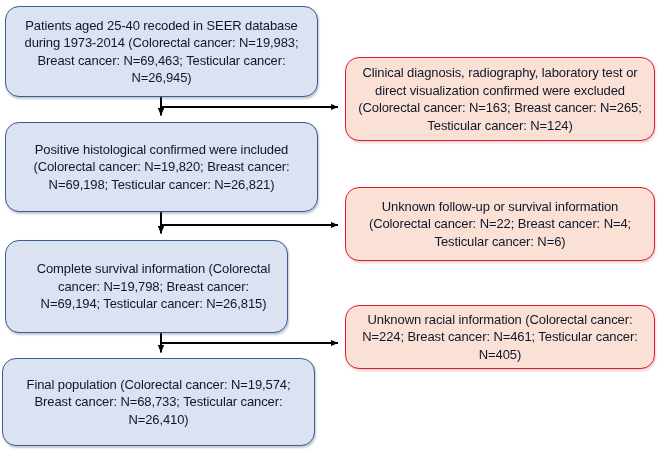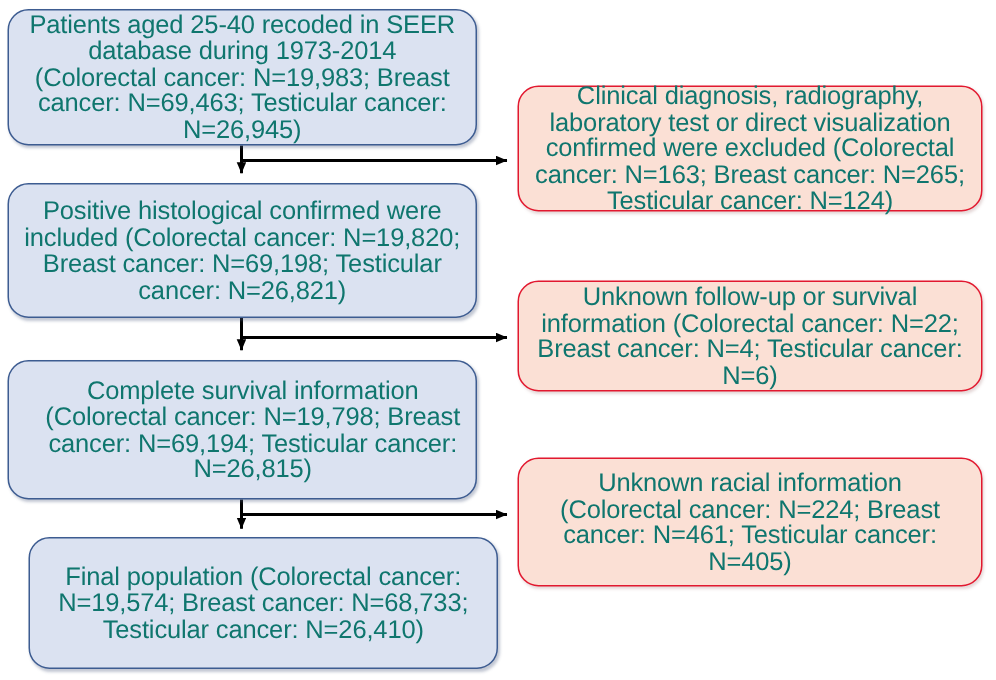--- a/index.html
+++ b/index.html
@@ -18,23 +18,23 @@
     overflow: hidden;
   }
   .node {
     position: absolute;
     box-sizing: border-box;
     display: flex;
     align-items: center;
     justify-content: center;
     text-align: center;
     border-radius: 14px;
-    font-size: 17px;
+    font-size: 13px;
     line-height: 17.5px;
-    color: #0f766e;
+    color: #0f172a;
     padding: 4px 10px;
     letter-spacing: -0.1px;
   }
   .node-included {
     background: #dbe2f1;
     border: 1.6px solid #3d5c91;
     box-shadow: 1px 1.5px 2px rgba(80,95,130,0.35);
   }
   .node-excluded {
     background: #fbe0d5;
@@ -92,25 +92,25 @@
   </div>
 
   <div class="node node-included" style="left:5px; top:122px; width:313px; height:90px;">
     <span class="node-text">Positive histological confirmed were included (Colorectal cancer: N=19,820; Breast cancer: N=69,198; Testicular cancer: N=26,821)</span>
   </div>
 
   <div class="node node-excluded" style="left:345px; top:187px; width:310px; height:74px;align-items:center;">
     <span class="node-text">Unknown follow-up or survival information (Colorectal cancer: N=22; Breast cancer: N=4; Testicular cancer: N=6)</span>
   </div>
 
-  <div class="node node-included" style="left:5px; top:240px; width:313px; height:93px;padding-left:24px;">
+  <div class="node node-included" style="left:5px; top:240px; width:283px; height:93px;padding-left:24px;">
     <span class="node-text">Complete survival information (Colorectal cancer: N=19,798; Breast cancer: N=69,194; Testicular cancer: N=26,815)</span>
   </div>
 
-  <div class="node node-excluded" style="left:345px; top:305px; width:310px; height:86px;">
+  <div class="node node-excluded" style="left:345px; top:305px; width:310px; height:64px;">
     <span class="node-text">Unknown racial information (Colorectal cancer: N=224; Breast cancer: N=461; Testicular cancer: N=405)</span>
   </div>
 
-  <div class="node node-included" style="left:19px; top:358px; width:313px; height:88px;">
+  <div class="node node-included" style="left:2px; top:358px; width:313px; height:88px;">
     <span class="node-text">Final population (Colorectal cancer: N=19,574; Breast cancer: N=68,733; Testicular cancer: N=26,410)</span>
   </div>
 
 </div>
 
 </body></html>

